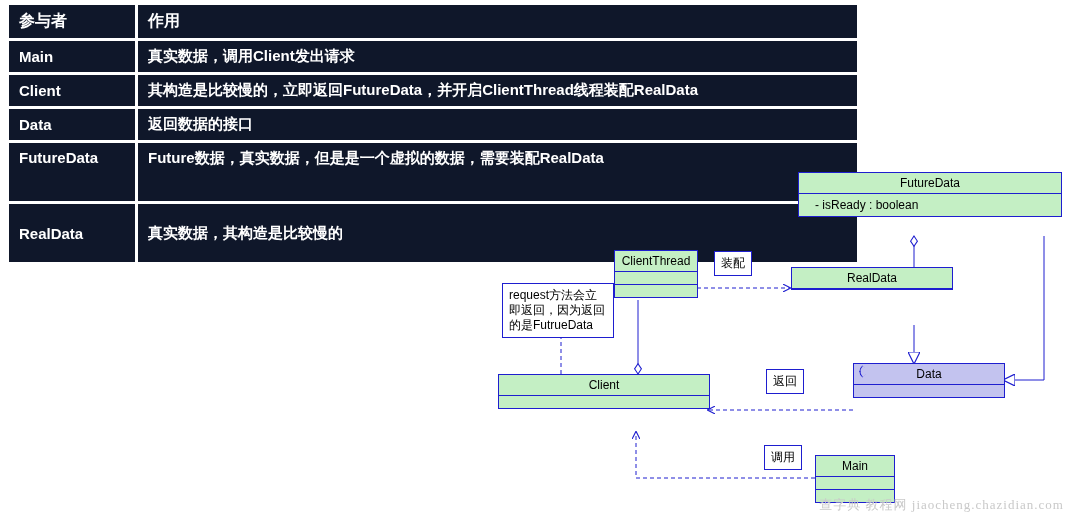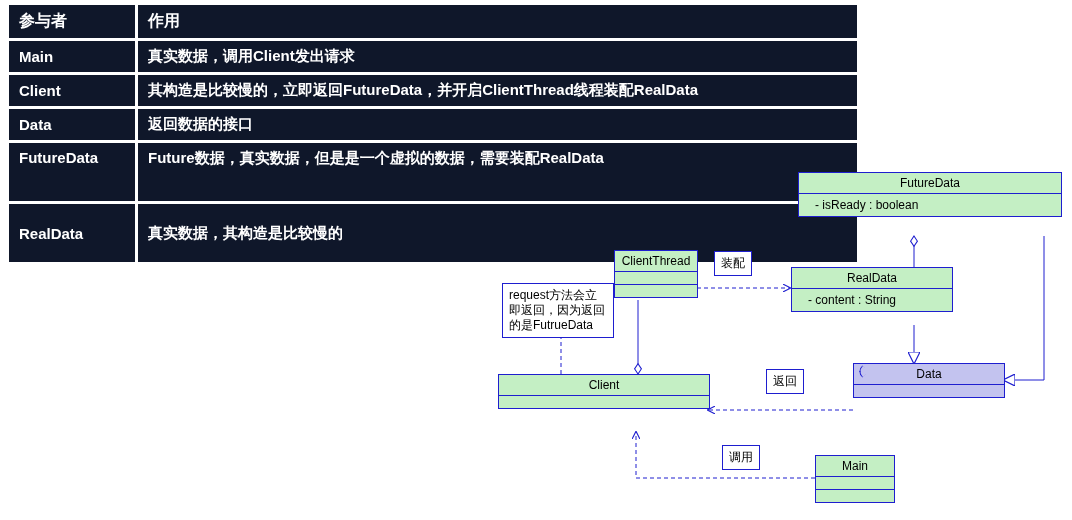--- a/index.html
+++ b/index.html
@@ -163,21 +163,20 @@
   </div>
 
   <div class="cls" style="left:614px; top:250px; width:82px;">
     <div class="title">ClientThread</div>
     <div class="sect"></div>
     <div class="sect"></div>
   </div>
 
   <div class="cls" style="left:791px; top:267px; width:160px;">
     <div class="title">RealData</div>
-    <div class="sect"><span class="pre">-  content   : String</span></div>
   </div>
 
   <div class="cls" style="left:498px; top:374px; width:210px;">
     <div class="title">Client</div>
     <div class="sect"></div>
   </div>
 
   <div class="cls cls-iface" style="left:853px; top:363px; width:150px;">
     <div class="title" style="position:relative">
       <span class="iface-knob"></span>
@@ -189,15 +188,16 @@
   <div class="cls" style="left:815px; top:455px; width:78px;">
     <div class="title">Main</div>
     <div class="sect"></div>
     <div class="sect"></div>
   </div>
 
   <div class="note" style="left:502px; top:268px; width:98px;margin-top:15px;">request方法会立即返回，因为返回的是FutrueData</div>
 
   <div class="note" style="left:714px; top:251px;">装配</div>
   <div class="note" style="left:766px; top:369px;">返回</div>
-  <div class="note" style="left:722px; top:445px;">调用</div>
-
+  <div class="note" style="left:764px; top:445px;">调用</div>
+
+  <div class="watermark">查字典  教程网  jiaocheng.chazidian.com</div>
 </div>
 
 </body></html>

